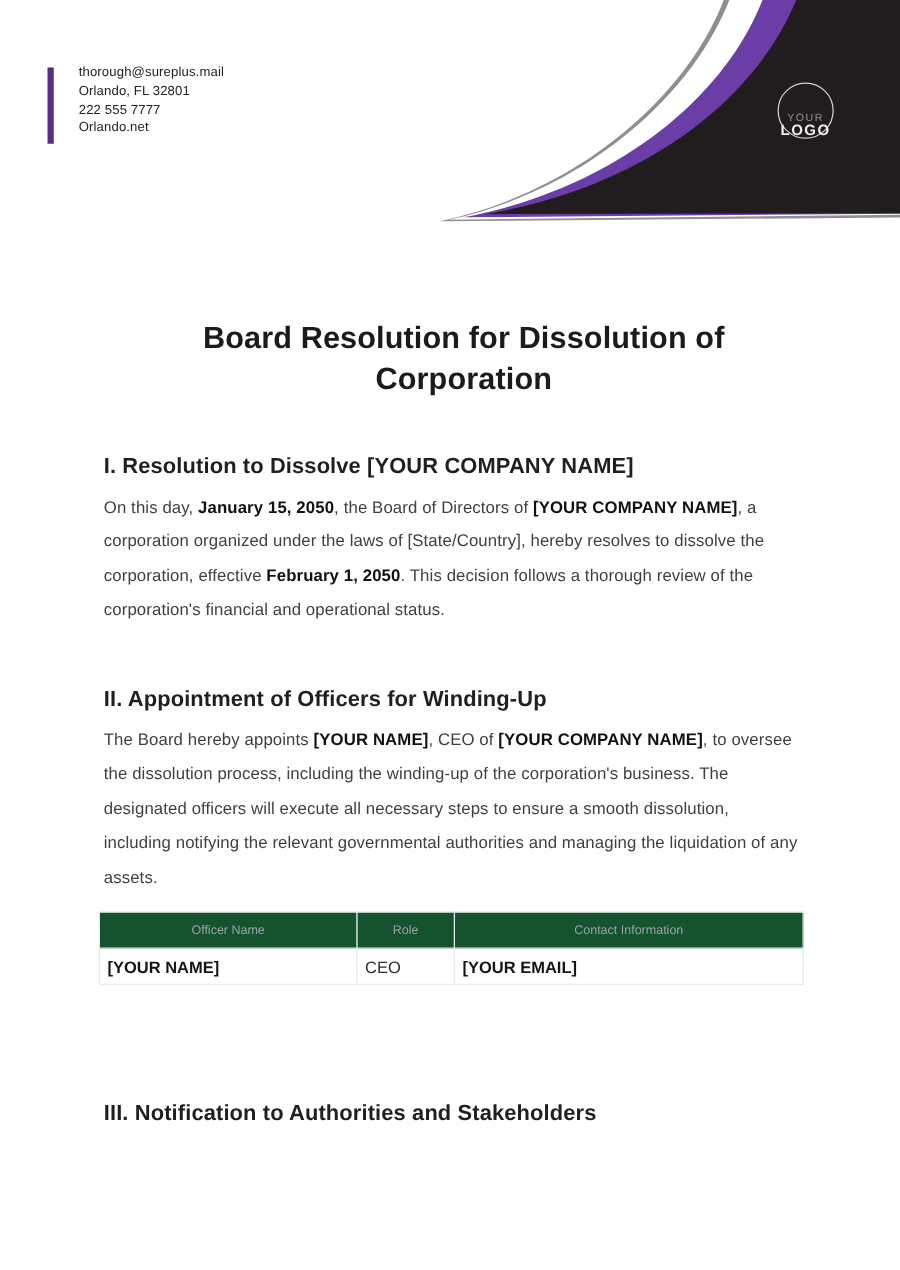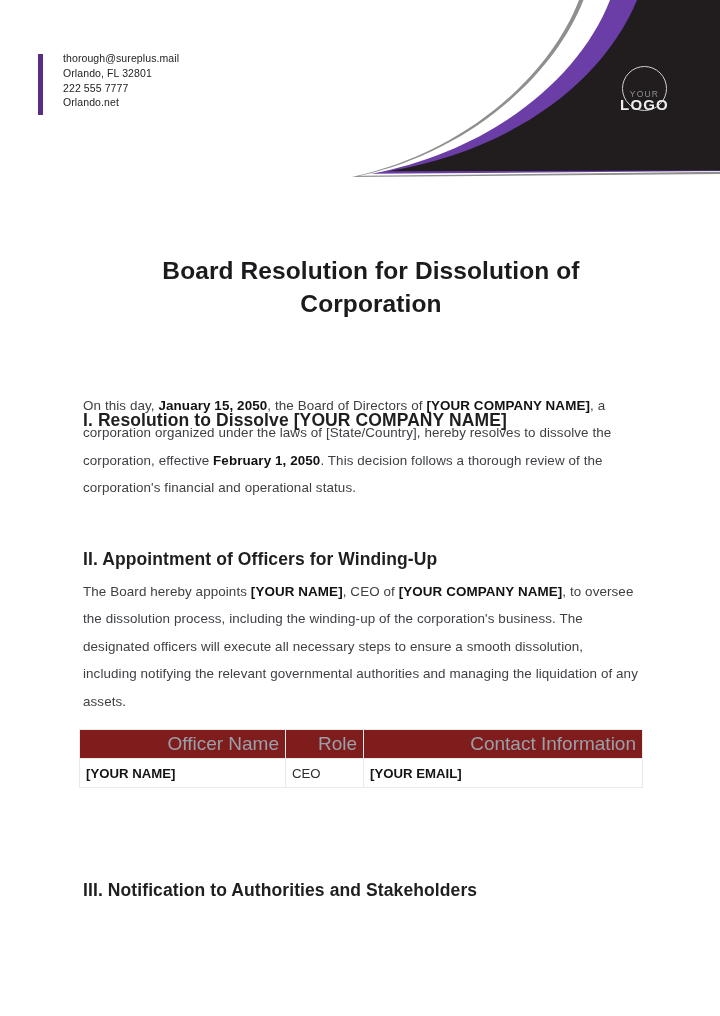--- a/index.html
+++ b/index.html
@@ -19,58 +19,58 @@
     letter-spacing:.1px;
   }
   .swoosh{position:absolute;top:0;left:0;width:720px;height:185px;display:block;}
   .logo-circle{
     position:absolute;left:622px;top:66px;width:45px;height:45px;
     border:1.5px solid #cfcfcf;border-radius:50%;
     display:flex;flex-direction:column;align-items:center;justify-content:flex-end;
     box-sizing:border-box;
   }
   .logo-line1{font-size:8.5px;letter-spacing:1.2px;color:#8f8f8f;line-height:10px;}
-  .logo-line2{font-size:15px;letter-spacing:1.2px;color:#ededed;font-weight:700;line-height:11px;}
+  .logo-line2{font-size:12px;letter-spacing:1.2px;color:#ededed;font-weight:700;line-height:11px;}
   
   .doc-title{
     position:absolute;left:0;top:238px;width:720px;text-align:center;
     font-size:24.5px;line-height:33px;font-weight:700;color:#1b1b1d;
     letter-spacing:.1px;
     padding-left:11px;
   }
   .doc-title .inner{display:block;margin:0 auto;width:460px;}
   
   .sec-heading{
     position:absolute;left:83px;width:557px;
     font-size:17.5px;line-height:24px;font-weight:700;color:#1f1f21;
     letter-spacing:.1px;
   }
-  .sec1-h{top:360px;margin-top:48px;}
+  .sec1-h{top:360px;}
   .sec2-h{top:547px;}
   .sec3-h{top:878px;}
   .paragraph{
     position:absolute;left:83px;width:557px;
     font-size:13.4px;line-height:27.4px;color:#3d3f43;letter-spacing:.1px;
   }
   .p1{top:392px;}
   .p2{top:578px;}
   .paragraph .seg-bold{font-weight:700;color:#101113;}
   
   .officers-table{
     position:absolute;left:79px;top:729px;width:563px;
     border-collapse:collapse;table-layout:fixed;
     font-size:13.2px;color:#2c2c2e;
   }
   .officers-table th,.officers-table td{
     border:1px solid #e8eaed;height:29px;padding:0 6px;
     vertical-align:middle;box-sizing:border-box;
   }
   .officers-table thead th{
-    background:#7f1d1d;color:#9aa0ab;font-weight:400;font-size:19px;
-    text-align:right;
+    background:#14532d;color:#9aa0ab;font-weight:400;font-size:10px;
+    text-align:center;
   }
   .officers-table td{text-align:left;background:#ffffff;}
   .col-name{width:206px;}
   .col-role{width:78px;}
   .col-contact{width:279px;}
   .cell-bold{font-weight:700;color:#141414;}
 </style>
 </head>
 <body>
 

